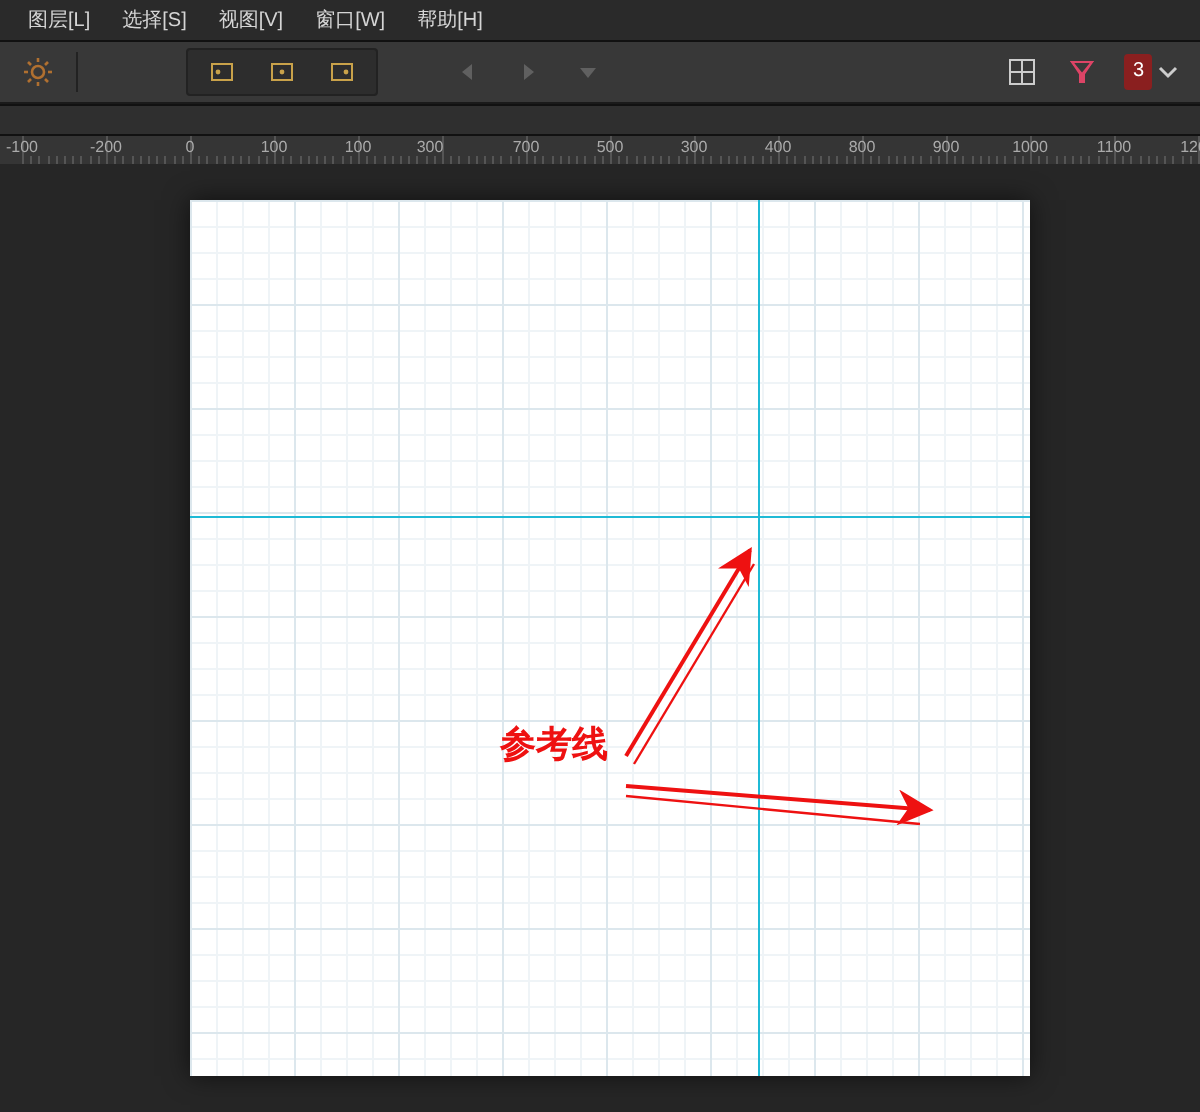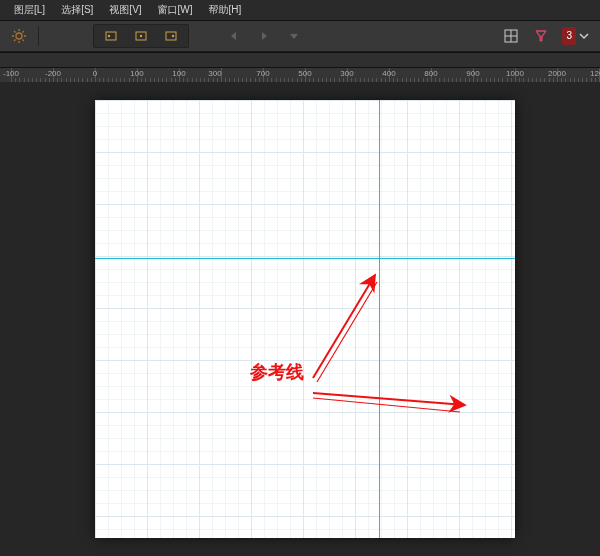--- a/index.html
+++ b/index.html
@@ -264,21 +264,21 @@
     <div class="tick minor" style="left: 519.2px;"></div>
     <div class="tick minor" style="left: 523.4px;"></div>
     <div class="tick minor" style="left: 527.6px;"></div>
     <div class="tick minor" style="left: 531.8px;"></div>
     <div class="tick minor" style="left: 536px;"></div>
     <div class="tick minor" style="left: 540.2px;"></div>
     <div class="tick minor" style="left: 544.4px;"></div>
     <div class="tick minor" style="left: 548.6px;"></div>
     <div class="tick minor" style="left: 552.8px;"></div>
     <div class="tick" style="left: 557px;"></div>
-    <div class="lbl" style="left: 557px;">2000</div>
+    <div class="lbl" style="left: 557px;">1100</div>
     <div class="tick minor" style="left: 561.2px;"></div>
     <div class="tick minor" style="left: 565.4px;"></div>
     <div class="tick minor" style="left: 569.6px;"></div>
     <div class="tick minor" style="left: 573.8px;"></div>
     <div class="tick minor" style="left: 578px;"></div>
     <div class="tick minor" style="left: 582.2px;"></div>
     <div class="tick minor" style="left: 586.4px;"></div>
     <div class="tick minor" style="left: 590.6px;"></div>
     <div class="tick minor" style="left: 594.8px;"></div>
     <div class="tick" style="left: 599px;"></div>

